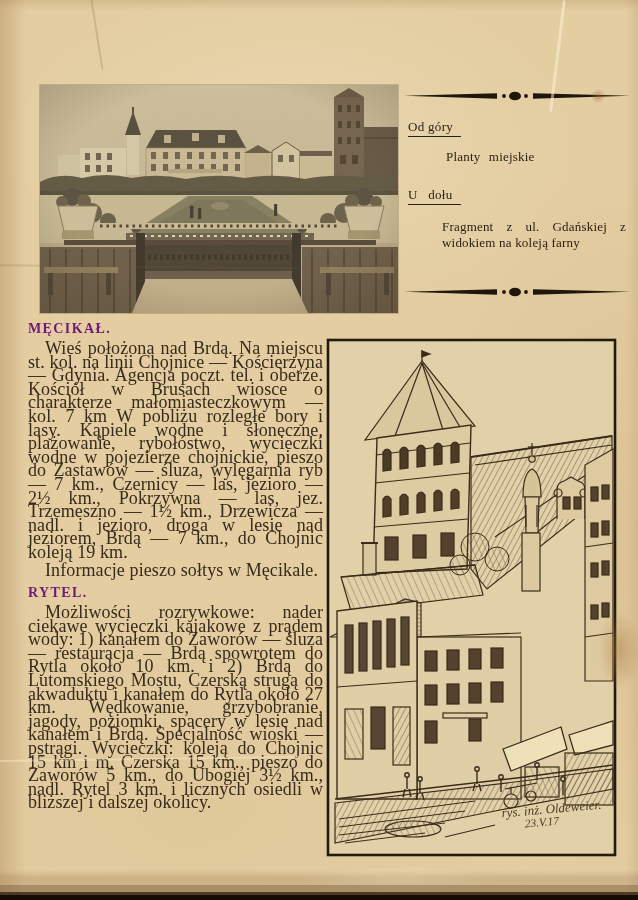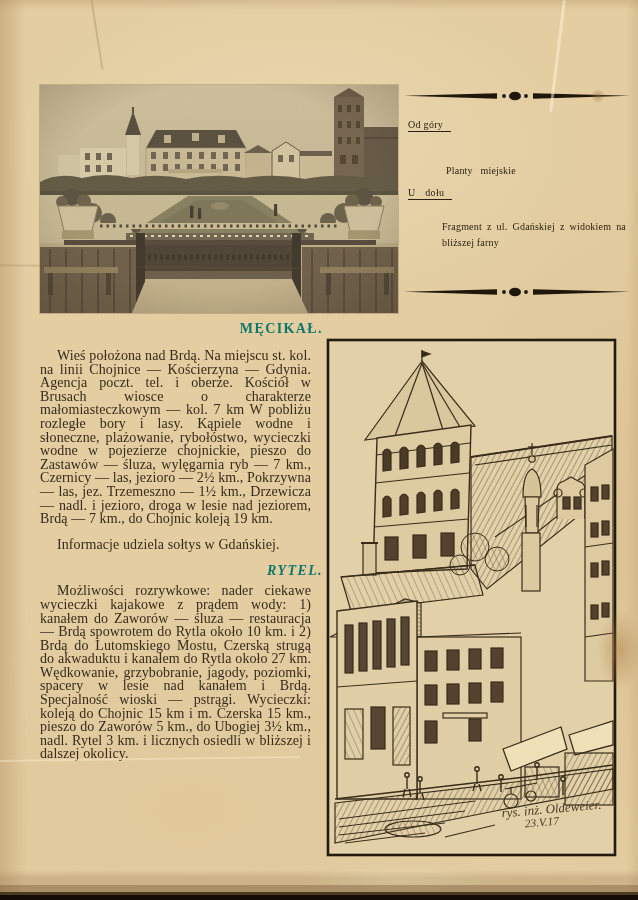--- a/index.html
+++ b/index.html
@@ -18,38 +18,38 @@
   .page{position:absolute;inset:0;}
 
   
   figure{margin:0;padding:0;}
   .photo{position:absolute;left:40px;top:85px;width:358px;height:228px;
     box-shadow:0 0 0 1px rgba(90,70,45,.25);}
   .photo svg{display:block;}
 
   
   .captions{position:absolute;left:404px;top:86px;width:230px;height:220px;
-    color:#261d10;font-size:10px;}
+    color:#261d10;font-size:13px;}
   .rule{position:absolute;left:0;}
   .rule-top{top:4px;}
   .rule-bottom{top:200px;}
   .cap-label{position:absolute;left:4px;border-bottom:1.2px solid #2a2013;
     padding:0 8px 1px 0;letter-spacing:.3px;}
   .cap-label.first{top:33px;}
   .cap-label.second{top:101px;word-spacing:7px;text-align:center;}
   .cap-text{position:absolute;letter-spacing:.2px;}
-  .cap-text.planty{top:79px;left:42px;word-spacing:5px;}
+  .cap-text.planty{top:63px;left:42px;word-spacing:5px;}
   .cap-text.fragment{top:133px;left:38px;width:184px;text-align:justify;line-height:16px;}
 
   
   .left-col{position:absolute;left:28px;top:321px;width:295px;color:#362a1b;}
-  .left-col h2{margin:0 0 5px 0;text-align:right;font-size:14px;
-    letter-spacing:1.4px;color:#0f766e;font-weight:bold;}
-  .left-col h2.second{margin-top:8px;font-style:italic;}
-  .left-col p{margin:12px;font-size:14px;line-height:13.6px;text-align:justify;
+  .left-col h2{margin:0 0 5px 0;text-align:left;font-size:14px;
+    letter-spacing:1.4px;color:#701a75;font-weight:bold;}
+  .left-col h2.second{margin-top:8px;}
+  .left-col p{margin:0;font-size:18px;line-height:13.6px;text-align:justify;
     text-indent:17px;letter-spacing:.1px;}
   .left-col p.gap{margin-top:4px;}
 
   
   .sketch{position:absolute;left:325px;top:337px;width:293px;height:521px;}
   .sketch svg{display:block;}
   .signature{position:absolute;right:16px;bottom:30px;
     font-style:italic;color:#4a3823;font-size:13px;line-height:13px;
     transform:rotate(-5deg);}
   .signature .sig-date{display:block;margin-left:22px;font-size:11.5px;}
@@ -249,34 +249,34 @@
     <svg class="rule rule-top" width="226" height="12" viewBox="0 0 226 12">
       <polygon points="0,5.8 93,3.2 93,8.8" fill="#1f160c"></polygon>
       <circle cx="100" cy="6" r="1.9" fill="#1f160c"></circle>
       <ellipse cx="111" cy="6" rx="6" ry="4.3" fill="#1f160c"></ellipse>
       <circle cx="122" cy="6" r="1.9" fill="#1f160c"></circle>
       <polygon points="226,5.8 129,3.2 129,8.8" fill="#1f160c"></polygon>
     </svg>
     <div class="cap-label first">Od góry</div>
     <div class="cap-text planty">Planty miejskie</div>
     <div class="cap-label second">U dołu</div>
-    <div class="cap-text fragment">Fragment z ul. Gdańskiej z widokiem na bliższej farny</div>
+    <div class="cap-text fragment">Fragment z ul. Gdańskiej z widokiem na koleją farny</div>
     <svg class="rule rule-bottom" width="226" height="12" viewBox="0 0 226 12">
       <polygon points="0,5.8 93,3.2 93,8.8" fill="#1f160c"></polygon>
       <circle cx="100" cy="6" r="1.9" fill="#1f160c"></circle>
       <ellipse cx="111" cy="6" rx="6" ry="4.3" fill="#1f160c"></ellipse>
       <circle cx="122" cy="6" r="1.9" fill="#1f160c"></circle>
       <polygon points="226,5.8 129,3.2 129,8.8" fill="#1f160c"></polygon>
     </svg>
   </div>
 
   <div class="left-col">
     <h2>MĘCIKAŁ.</h2>
     <p>Wieś położona nad Brdą. Na miejscu st. kol. na linii Chojnice — Kościerzyna — Gdynia. Agencja poczt. tel. i oberże. Kościół w Brusach wiosce o charakterze małomiasteczkowym — kol. 7 km W pobliżu rozległe bory i lasy. Kąpiele wodne i słoneczne, plażowanie, rybołóstwo, wycieczki wodne w pojezierze chojnickie, pieszo do Zastawów — śluza, wylęgarnia ryb — 7 km., Czernicy — las, jezioro — 2½ km., Pokrzywna — las, jez. Trzemeszno — 1½ km., Drzewicza — nadl. i jezioro, droga w lesie nad jeziorem, Brdą — 7 km., do Chojnic koleją 19 km.</p>
-    <p class="gap">Informacje udziela sołtys w Gdańskiej.</p>
+    <p class="gap">Informacje pieszo sołtys w Męcikale.</p>
     <h2 class="second">RYTEL.</h2>
     <p class="gap">Możliwości rozrywkowe: nader ciekawe wycieczki kajakowe z prądem wody: 1) kanałem do Zaworów — śluza — restauracja — Brdą spowrotem do Rytla około 10 km. i 2) Brdą do Lutomskiego Mostu, Czerską strugą do akwaduktu i kanałem do Rytla około 27 km. Wędkowanie, grzybobranie, jagody, poziomki, spacery w lesie nad kanałem i Brdą. Specjalność wioski — pstrągi. Wycieczki: koleją do Chojnic 15 km i m. Czerska 15 km., pieszo do Zaworów 5 km., do Ubogiej 3½ km., nadl. Rytel 3 km. i licznych osiedli w bliższej i dalszej okolicy.</p>
   </div>
 
   <figure class="sketch">
     <svg width="293" height="521" viewBox="0 0 293 521">
       <defs>
         <pattern id="hA" width="5" height="5" patternUnits="userSpaceOnUse" patternTransform="rotate(28)">
           <line x1="0" y1="0" x2="0" y2="5" stroke="#4a3a25" stroke-width=".8"></line>
         </pattern>

